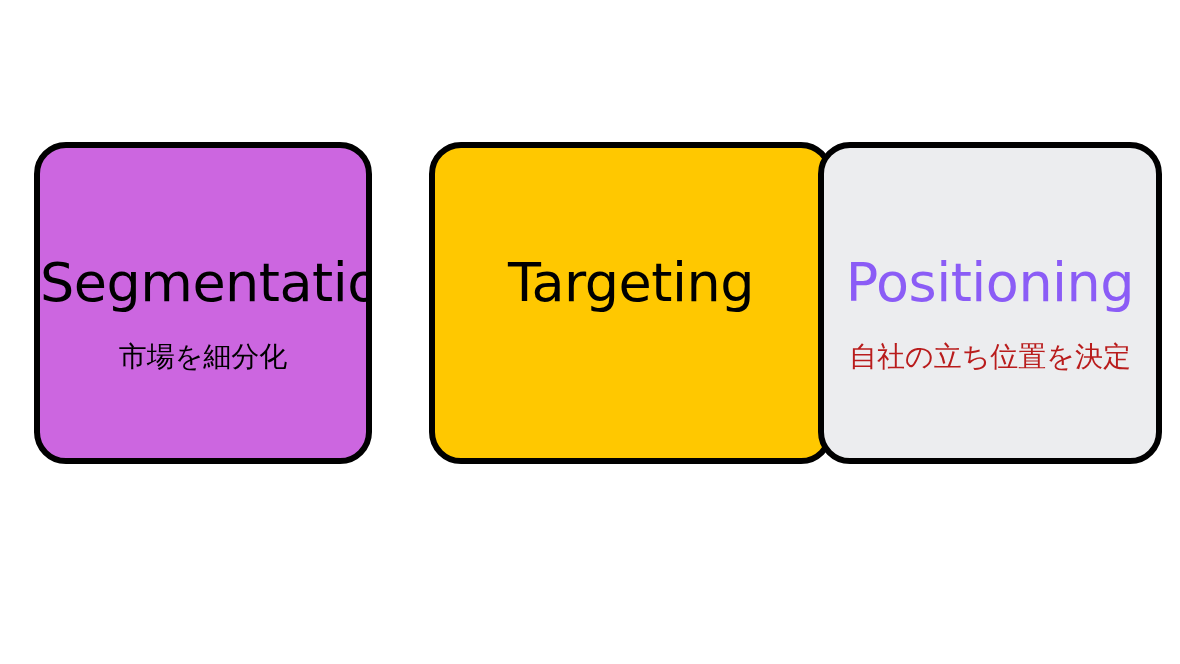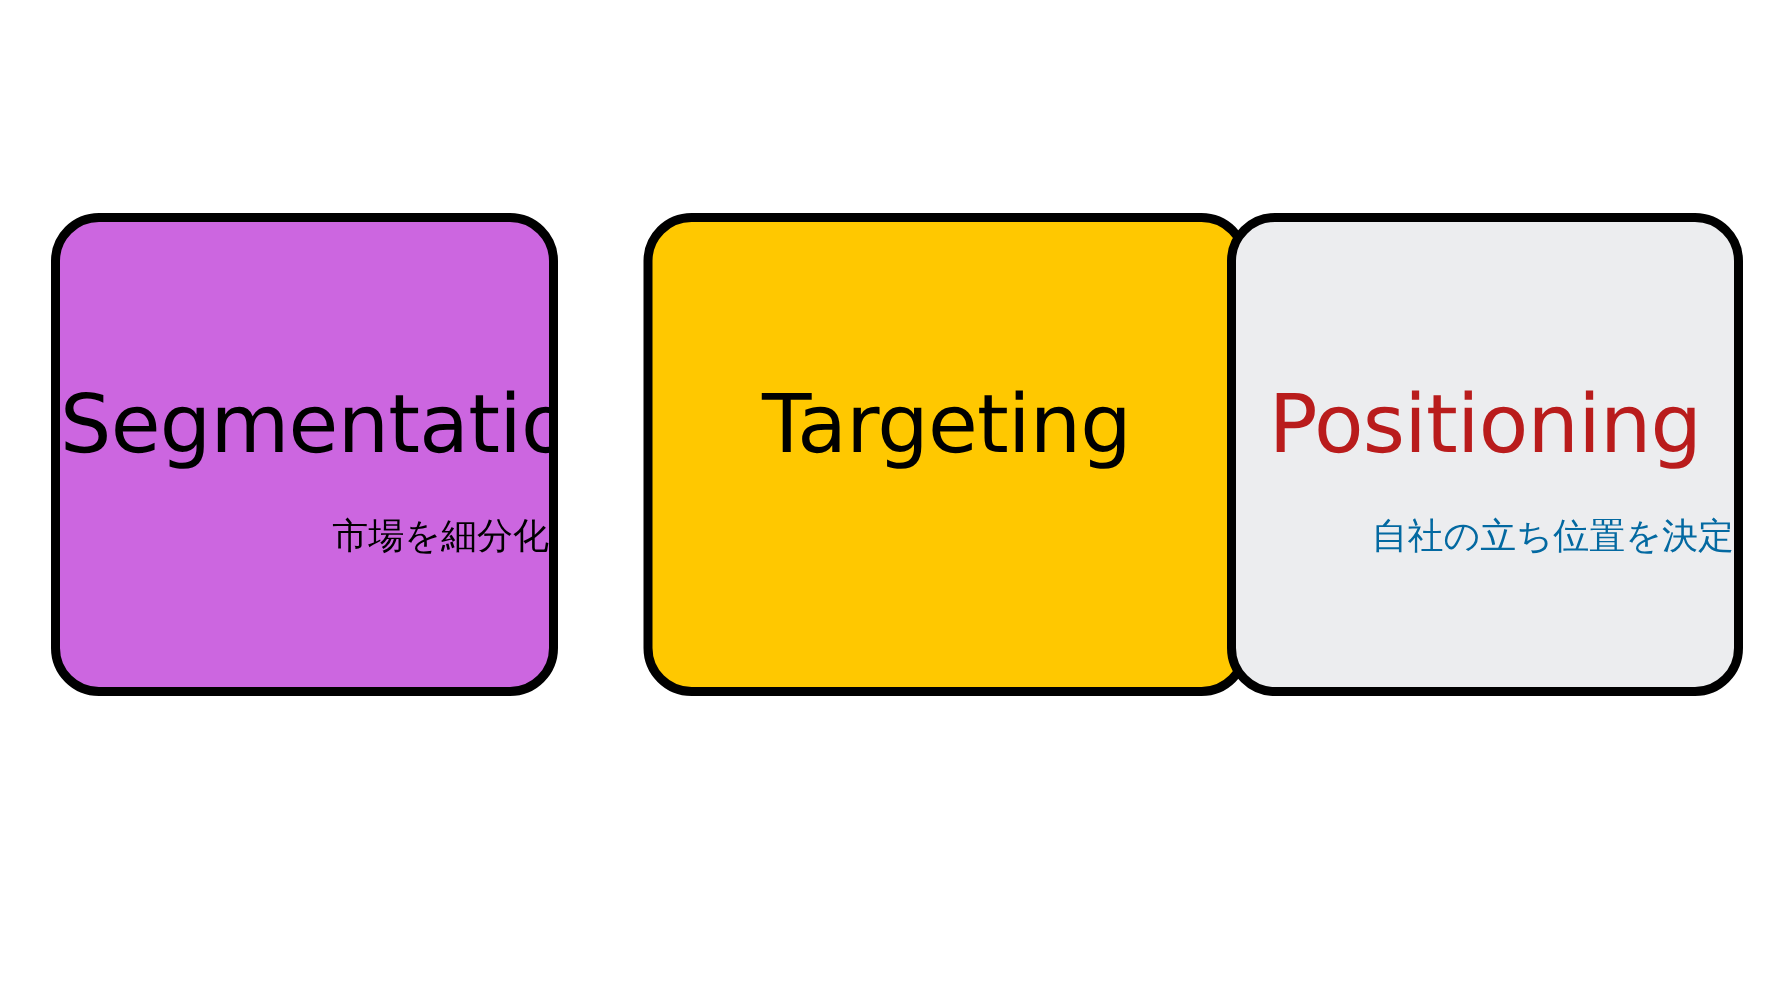--- a/index.html
+++ b/index.html
@@ -67,41 +67,41 @@
     line-height: 62px;
     letter-spacing: -0.5px;
     white-space: nowrap;
   }
 
   .card__subtitle {
     position: absolute;
     left: 0;
     right: 0;
     top: 192px;
-    text-align: right;
+    text-align: center;
     color: #000000;
     font-family: "DejaVu Sans", "Liberation Sans", sans-serif;
-    font-size: 24px;
+    font-size: 28px;
     font-weight: 400;
     line-height: 34px;
     white-space: nowrap;
   }
 </style>
 </head>
 <body>
 
 <div id="canvas" style="background: rgb(255, 255, 255);">
 
   <div class="card card--segmentation" style="background-color: rgb(204, 102, 224); border-color: rgb(0, 0, 0);">
     <div class="card__title" style="color: rgb(0, 0, 0);">Segmentation</div>
     <div class="card__subtitle" style="color: rgb(0, 0, 0);">市場を細分化</div>
   </div>
 
   <div class="card card--targeting" style="background-color: rgb(255, 200, 0); border-color: rgb(0, 0, 0);">
     <div class="card__title" style="color: rgb(0, 0, 0);">Targeting</div>
   </div>
 
   <div class="card card--positioning" style="background-color: rgb(236, 237, 239); border-color: rgb(0, 0, 0);">
-    <div class="card__title" style="color: #b91c1c; text-align: center;">Positioning</div>
-    <div class="card__subtitle" style="color: #0369a1;">自社の立ち位置を決定</div>
+    <div class="card__title" style="color: #8b5cf6; text-align: center;">Positioning</div>
+    <div class="card__subtitle" style="color: #b91c1c;">自社の立ち位置を決定</div>
   </div>
 
 </div>
 
 </body></html>

